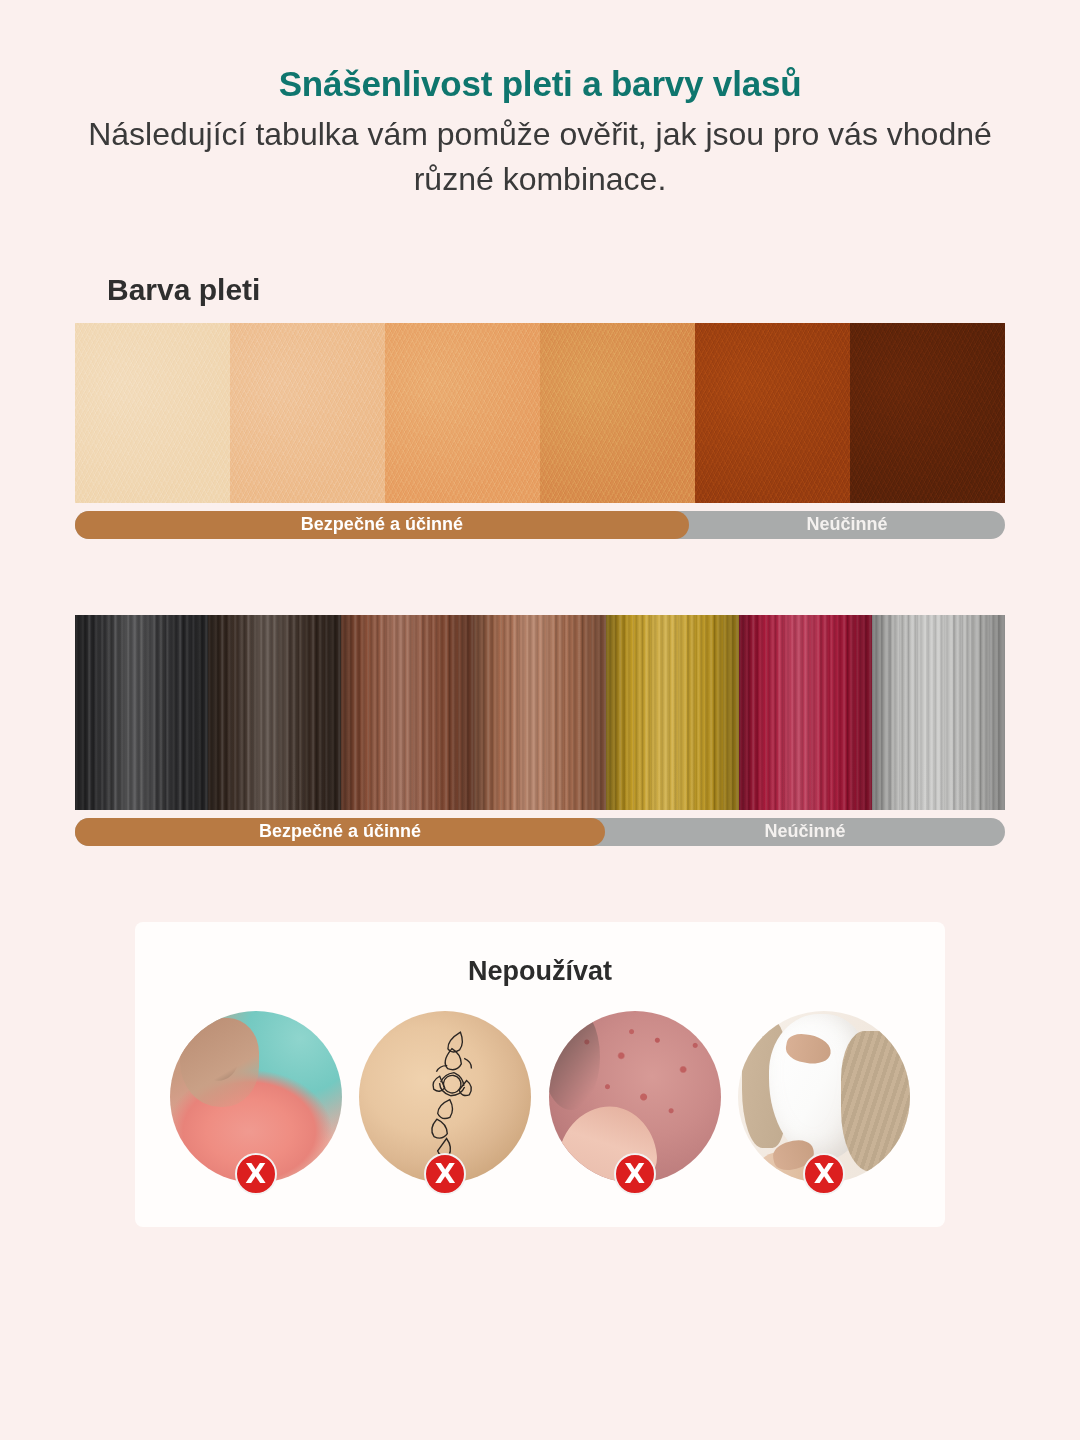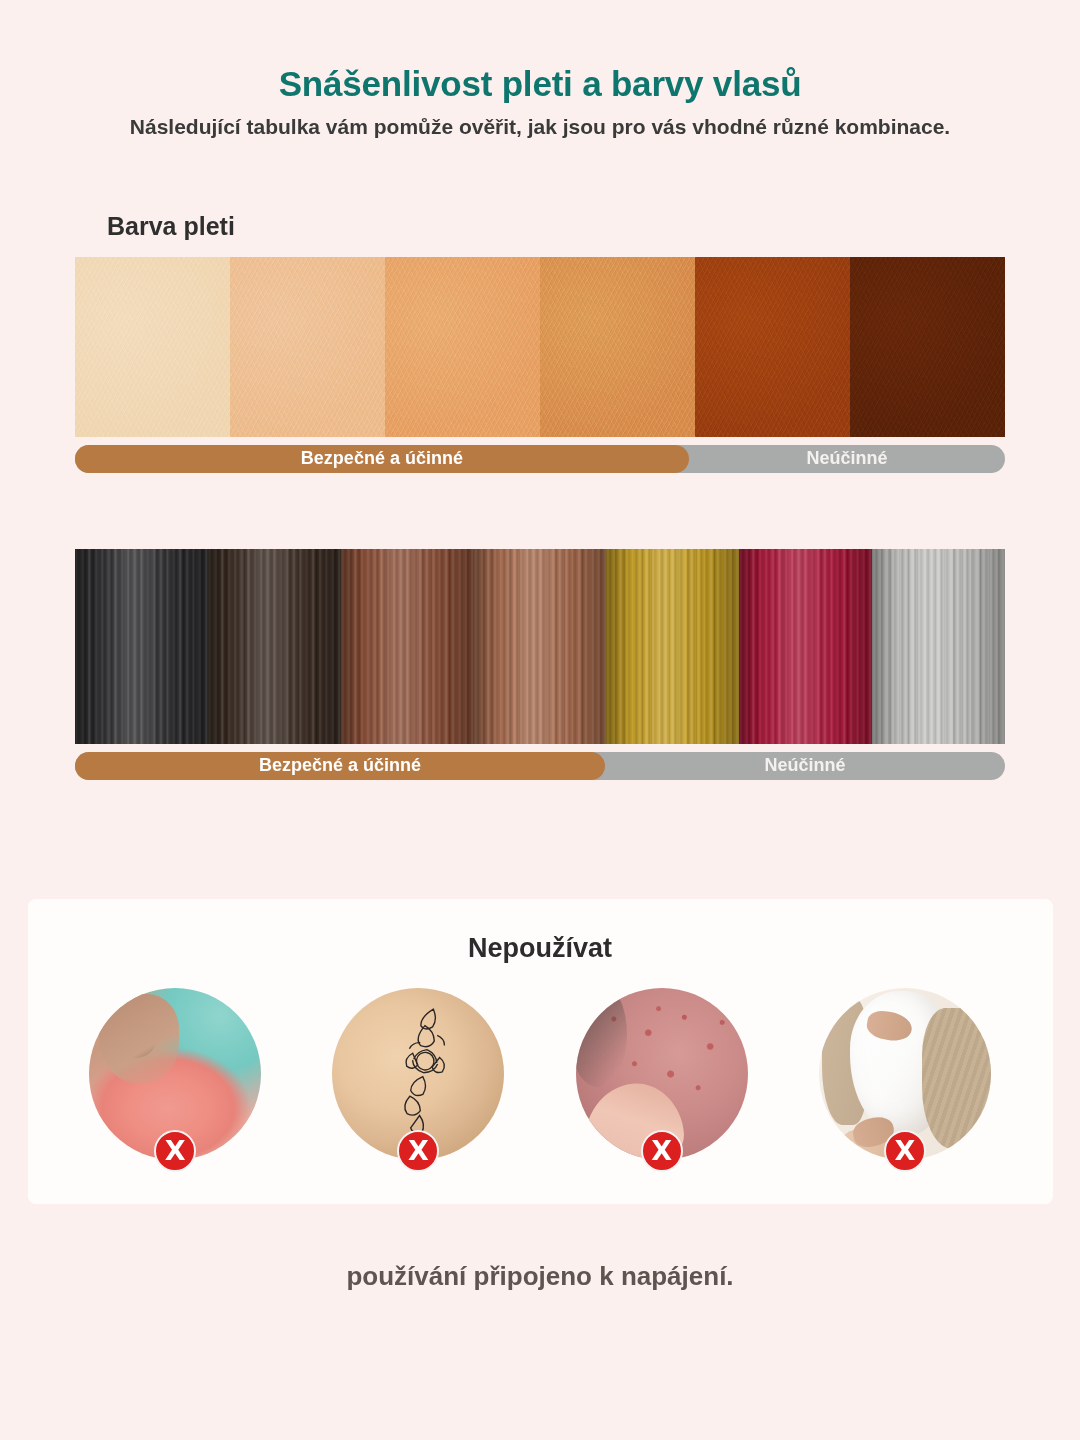--- a/index.html
+++ b/index.html
@@ -23,35 +23,35 @@
     text-align: center;
   }
   .title {
     font-size: 35px;
     font-weight: 700;
     color: #0f766e;
     letter-spacing: -0.2px;
     line-height: 1.25;
   }
   .subtitle {
-    font-size: 21px;
-    font-weight: 700;
+    font-size: 32px;
+    font-weight: 400;
     color: #3a3a3a;
     line-height: 1.42;
     margin-top: 6px;
     padding: 0 24px;
   }
 
   
   .section { margin: 0 auto; width: 930px; }
   .section--skin { margin-top: 70px; }
   .section--hair { margin-top: 76px; }
 
   .section-label {
-    font-size: 25px;
+    font-size: 30px;
     font-weight: 700;
     color: #2f2f2f;
     margin-left: 32px;
     margin-bottom: 16px;
   }
 
   
   .swatch-strip {
     display: flex;
     width: 930px;
@@ -141,22 +141,22 @@
     font-size: 18px;
     font-weight: 600;
     color: #ffffff;
     white-space: nowrap;
   }
   .legend-text--safe { left: 0; }
   .legend-text--unsafe { right: 0; color: #f4f1ef; }
 
   
   .warn-card {
-    width: 1025px;
-    margin: 119px auto 0 auto;
+    width: 810px;
+    margin: 76px auto 0 auto;
     background: #fffdfc;
     border-radius: 8px;
     padding: 34px 0 44px 0;
   }
   .warn-title {
     text-align: center;
     font-size: 27px;
     font-weight: 700;
     color: #2c2c2c;
     margin-bottom: 24px;
@@ -442,14 +442,13 @@
         <div class="hand-top"></div>
         <div class="hand-bottom"></div>
       </div>
       <div class="badge-x" style="background: rgb(220, 31, 31);">X</div>
     </div>
 
   </div>
 </div>
 
 <div class="footer">
-  <div>používání připojeno k napájení.</div>
 </div>
 
 </body></html>

